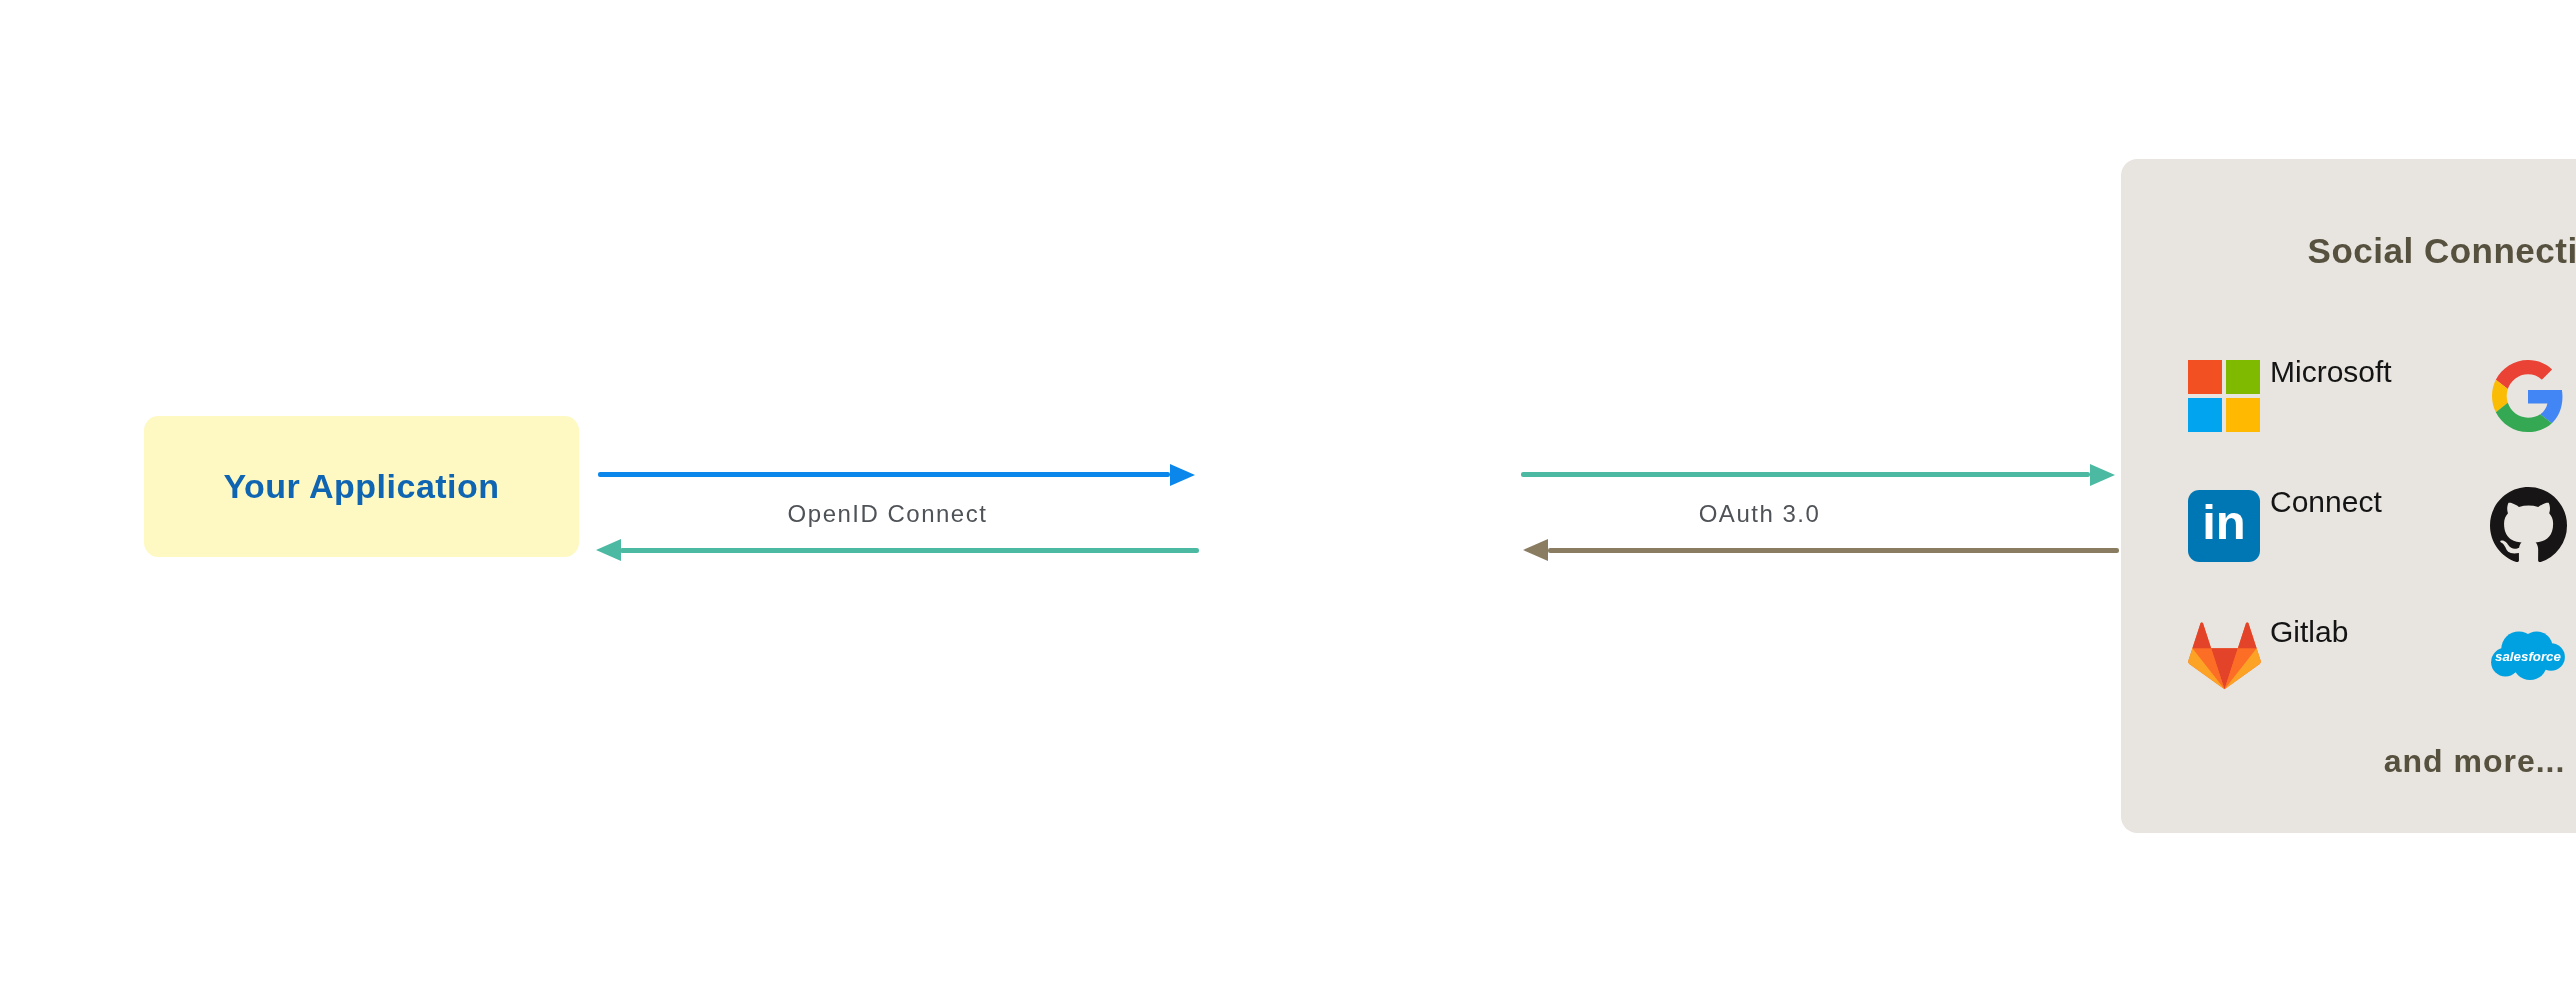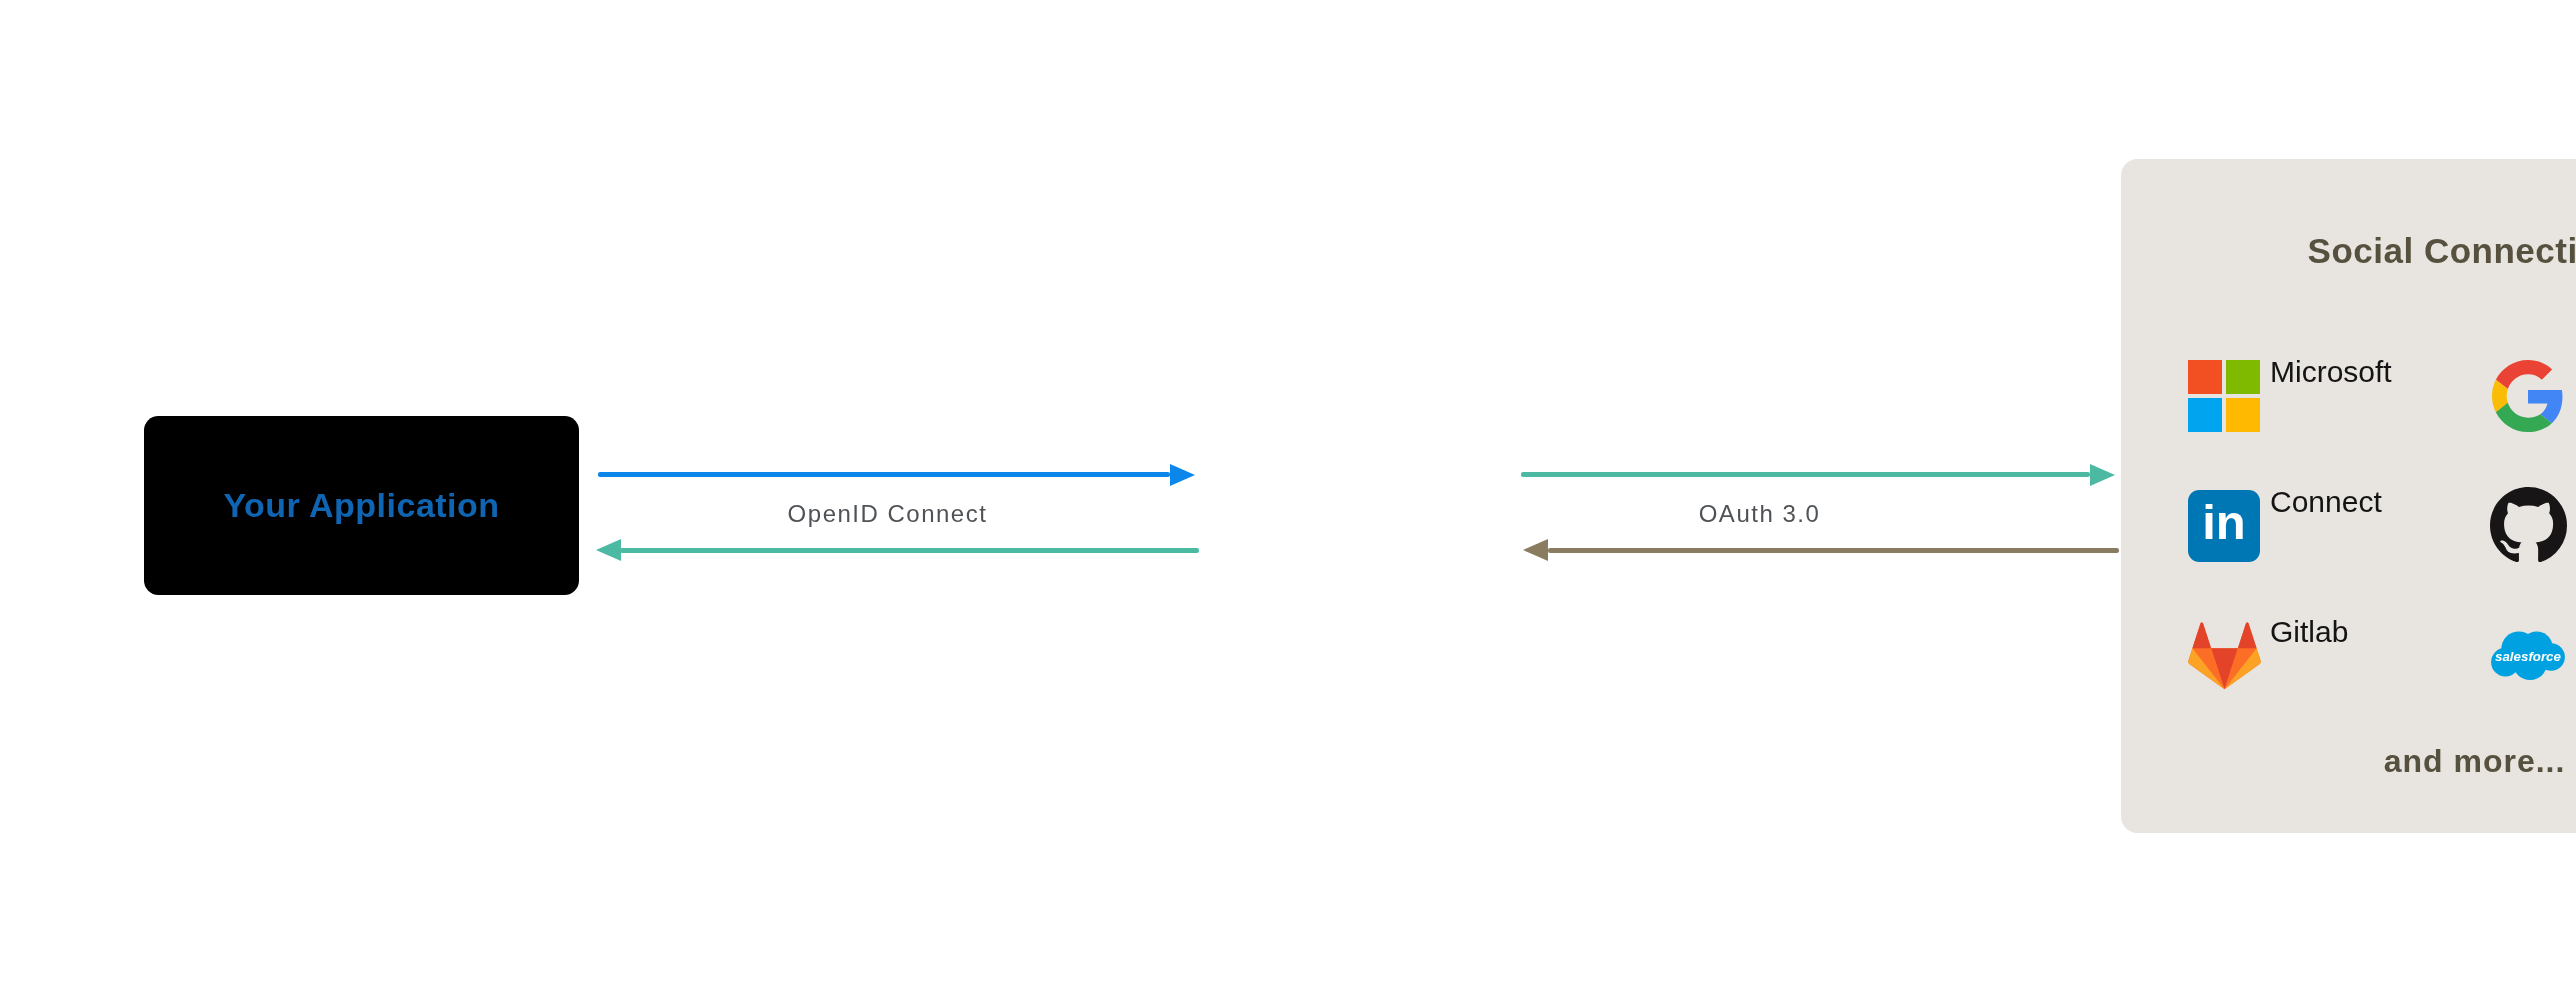--- a/index.html
+++ b/index.html
@@ -7,21 +7,21 @@
     width:2976px;height:991px;background:#FFFFFF;overflow:hidden;
     font-family:"Liberation Sans","DejaVu Sans",sans-serif;
   }
   #stage{position:absolute;left:0;top:0;width:2976px;height:991px;background:#FFFFFF;}
 
   
   .node{
     position:absolute;display:flex;align-items:center;justify-content:center;
     border-radius:14.4px;font-weight:700;font-size:34px;letter-spacing:0.5px;
   }
-  #node-your-application{left:144px;top:416px;width:435px;height:179px;background:#000000;color:#1065B2;}
+  #node-your-application{left:144px;top:416px;width:435px;height:141px;background:#fef9c3;color:#1065B2;}
   #node-scalekit{left:1199px;top:416px;width:317px;height:176px;background:#E5F3EE;color:#2E6F5D;}
 
   
   .shaft{position:absolute;height:5.2px;border-radius:2.1px;}
   .head{position:absolute;width:0;height:0;border-top:11.3px solid transparent;border-bottom:11.3px solid transparent;}
   #openid-forward-shaft{left:598px;top:472px;width:572px;background:#0B87EC;}
   #openid-forward-head{left:1170px;top:464px;border-left:25px solid #0B87EC;}
   #openid-return-shaft{left:620px;top:548px;width:579px;background:#4CB9A3;}
   #openid-return-head{left:596px;top:539px;border-right:25px solid #4CB9A3;}
   #oauth-forward-shaft{left:1521px;top:472px;width:569px;background:#4CB9A3;}

